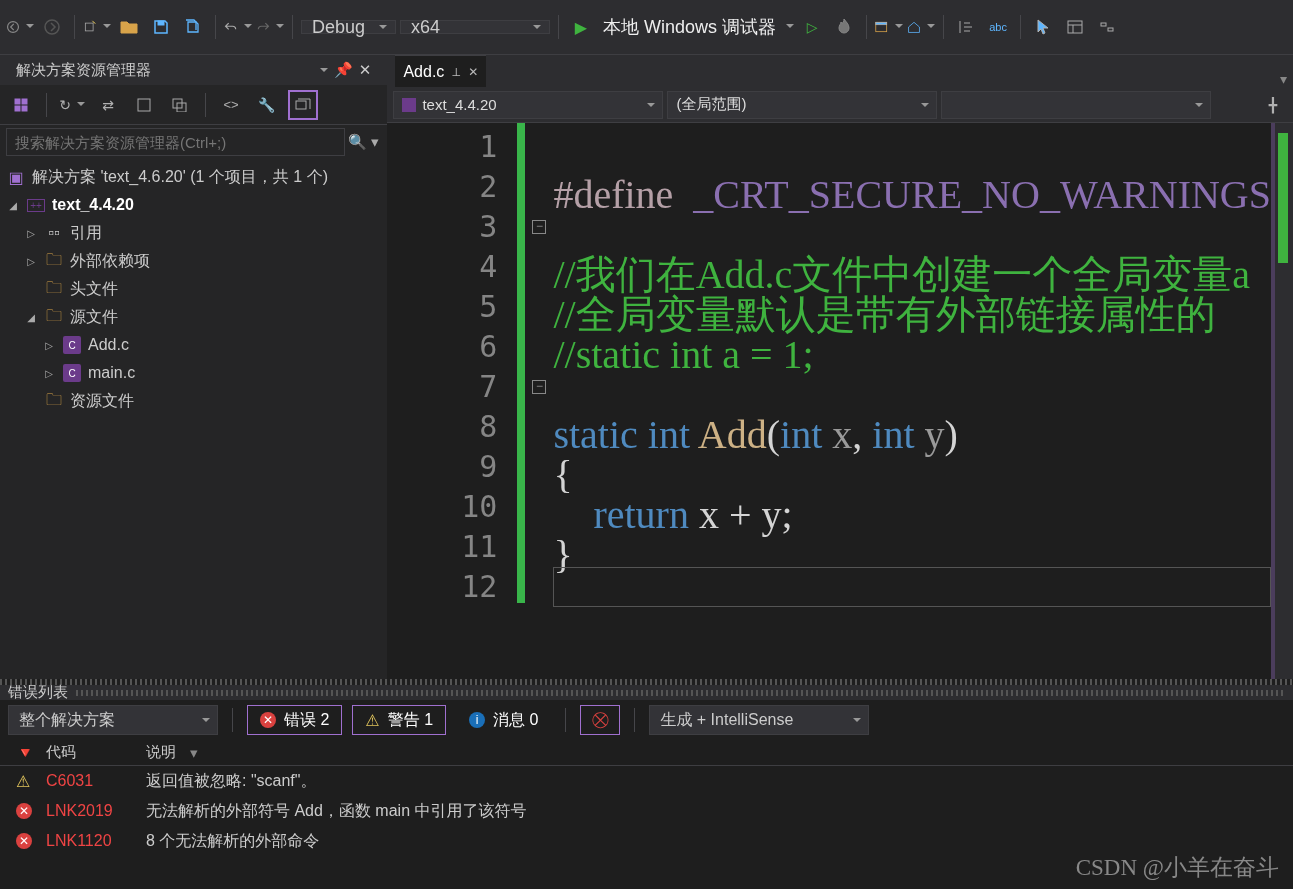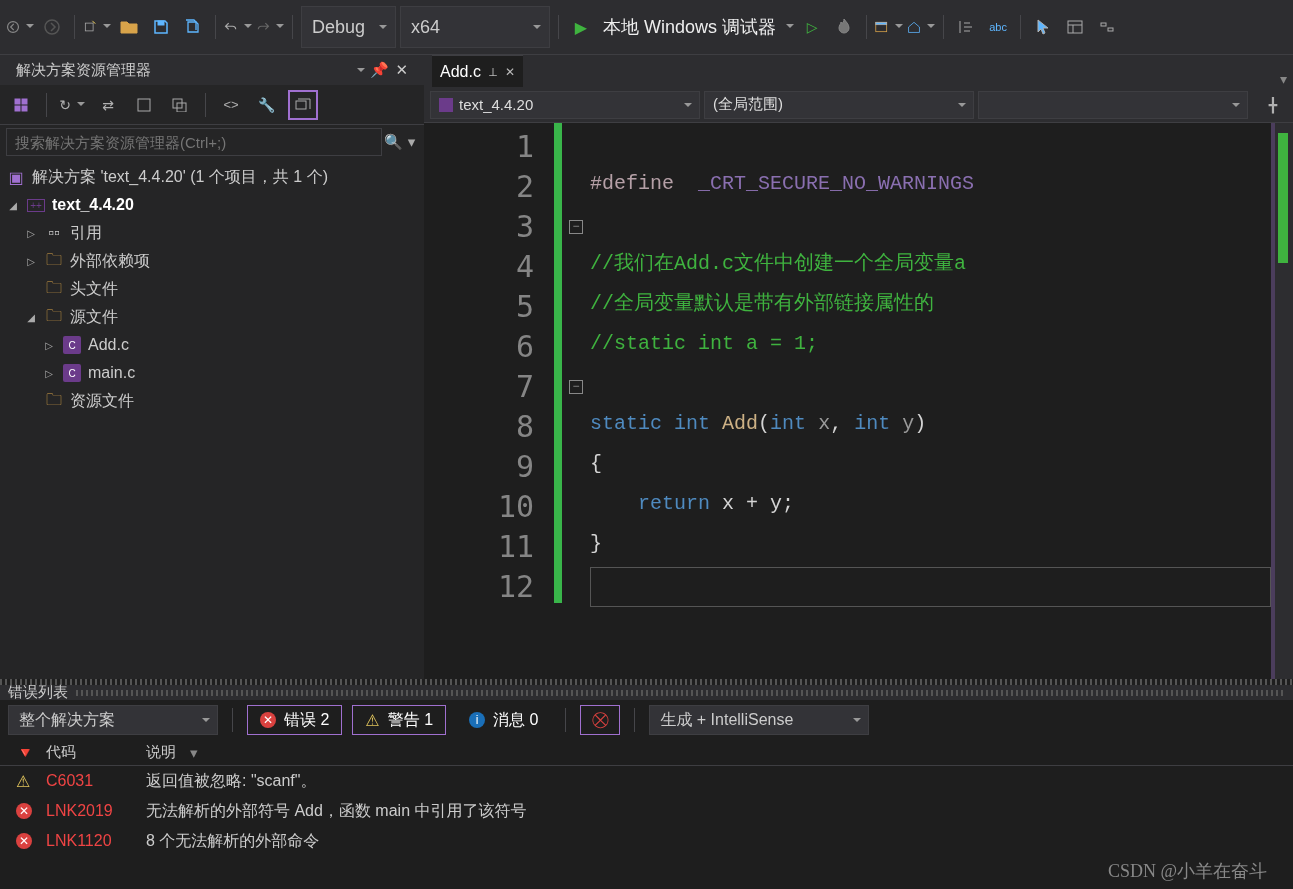--- a/index.html
+++ b/index.html
@@ -16,21 +16,21 @@
   height: 55px; background: #2d2d30;
   border-bottom: 1px solid #3e3e42;
   display: flex; align-items: center; padding: 0 6px; gap: 4px;
 }
 .tb-ico {
   width: 28px; height: 28px; display: flex; align-items: center; justify-content: center;
   color: #b0b0b0; position: relative;
 }
 .tb-sep { width: 1px; height: 24px; background: #46464a; margin: 0 4px; }
 .tb-combo {
-  height: 42px; background: #333337; border: 1px solid #3e3e42;
+  height: 14px; background: #333337; border: 1px solid #3e3e42;
   color: #ccc; padding: 0 24px 0 10px; display: flex; align-items: center;
   position: relative; font-size: 18px;
 }
 .tb-combo::after {
   content: ""; position: absolute; right: 8px; top: 50%;
   border: 4px solid transparent; border-top-color: #999; margin-top: -2px;
 }
 .play-ico { color: #3fb33f; font-size: 16px; }
 .debug-txt { color: #eee; font-size: 18px; margin-left: 4px; }
 .drop-arr { margin-left: 6px; }
@@ -95,22 +95,22 @@
 .edrop .proj-dot { width:14px;height:14px;background:#6b3b8a;margin-right:6px;}
 .code-wrap { flex:1; display:flex; position:relative; overflow:hidden; }
 .gutter { width: 130px; background:#1e1e1e; text-align:right; padding-right: 20px; color:#858585;
   font-family: Consolas, monospace; font-size:30px; line-height:40px; padding-top: 4px;}
 .change-bar { width: 8px; background:#1e1e1e; }
 .change-bar div { width:8px; height:40px; }
 .green-bar { background:#39b54a; }
 .fold-col { width: 28px; background:#1e1e1e; line-height:40px; text-align:center; color:#888; font-size:14px; padding-top:4px;}
 .fold-col .f { height:40px; display:flex; align-items:center; justify-content:center;}
 .box-minus { width:14px;height:14px;border:1px solid #888; font-size:12px; line-height:11px; text-align:center; color:#888;}
-.code { flex:1; font-family: Liberation Mono, monospace; font-size:20px; line-height:40px;
-  padding-top:1px; white-space:pre; color:#d4d4d4; position:relative;}
+.code { flex:1; font-family: Liberation Serif, serif; font-size:40px; line-height:40px;
+  padding-top:12px; white-space:pre; color:#d4d4d4; position:relative;}
 .k-pre { color:#b5a0a7; }
 .k-mac { color:#8a6fb0; }
 .k-cmt { color:#3fb33f; }
 .k-kw  { color:#4f8abf; }
 .k-fn  { color:#cdb185; }
 .k-par { color:#9a9a9a; }
 .hl-line { position:absolute; left:0; right:0; top: 444px; height:40px; border:1px solid #555; }
 .scroll-r { width:18px; background:#2d2d30; position:relative;}
 .scroll-r .green-chunk{ position:absolute; left:3px; width:10px; top:10px; height:130px; background:#3fb33f;}
 .overflow-strip { width:4px; background:#4b3d5c;}
@@ -133,21 +133,21 @@
 .err-ico-w { color:#e0c45c; font-size:16px;}
 .err-ico-i { width:16px;height:16px;border-radius:50%;background:#1a6fb8;color:#fff; font-size:12px; display:flex;align-items:center;justify-content:center;}
 .filter-ico { color:#d9413f; width:26px; text-align:center;}
 .err-btn.box{ border:1px solid #a070d0;}
 .err-head { height:26px; display:flex; align-items:center; font-size:15px; color:#ccc; border-bottom:1px solid #3e3e42; gap: 10px; padding-left:42px;}
 .err-head .col1{ width: 90px;} 
 .err-rows { flex:1; overflow:auto; font-size:16px;}
 .er-row { height:30px; display:flex; align-items:center; gap:10px; padding-left:42px;}
 .er-row .ci{ width:20px; display:flex; margin-left:-26px;}
 .er-row .code-col{ width:90px; color:#ef4444;}
-.watermark { position:absolute; right:26px; bottom:6px; color:#888; font-size:18px; font-family:"Microsoft YaHei";}
+.watermark { position:absolute; right:14px; bottom:6px; color:#888; font-size:23px; font-family:"Microsoft YaHei";}
 </style>
 </head>
 <body>
 
 <div class="toolbar">
   <div class="tb-ico">
     <svg width="18" height="18" viewBox="0 0 18 18" fill="none">
         <circle cx="9" cy="9" r="7" stroke="#888" stroke-width="1.5"></circle>
         <path d="M10 5l-4 4 4 4" stroke="#888" stroke-width="1.5"></path>
       </svg>
@@ -299,21 +299,21 @@
           </svg>
         </div>
     </div>
     <div class="sol-search">
       <input placeholder="搜索解决方案资源管理器(Ctrl+;)" style="">
       <span class="mag">🔍 ▾</span>
     </div>
     <div class="tree">
       <div class="t-row">
         <span class="t-ico sol-ico-root">▣</span>
-        <span>解决方案 'text_4.4.20' (1 个项目，共 1 个)</span>
+        <span>解决方案 'text_4.6.20' (1 个项目，共 1 个)</span>
       </div>
       <div class="t-row">
         <span class="t-exp o"></span>
         <span class="t-ico">
             <span class="proj-ico">++</span>
           </span>
         <span class="bold">text_4.4.20</span>
       </div>
       <div class="t-row ind1">
         <span class="t-exp c"></span>

